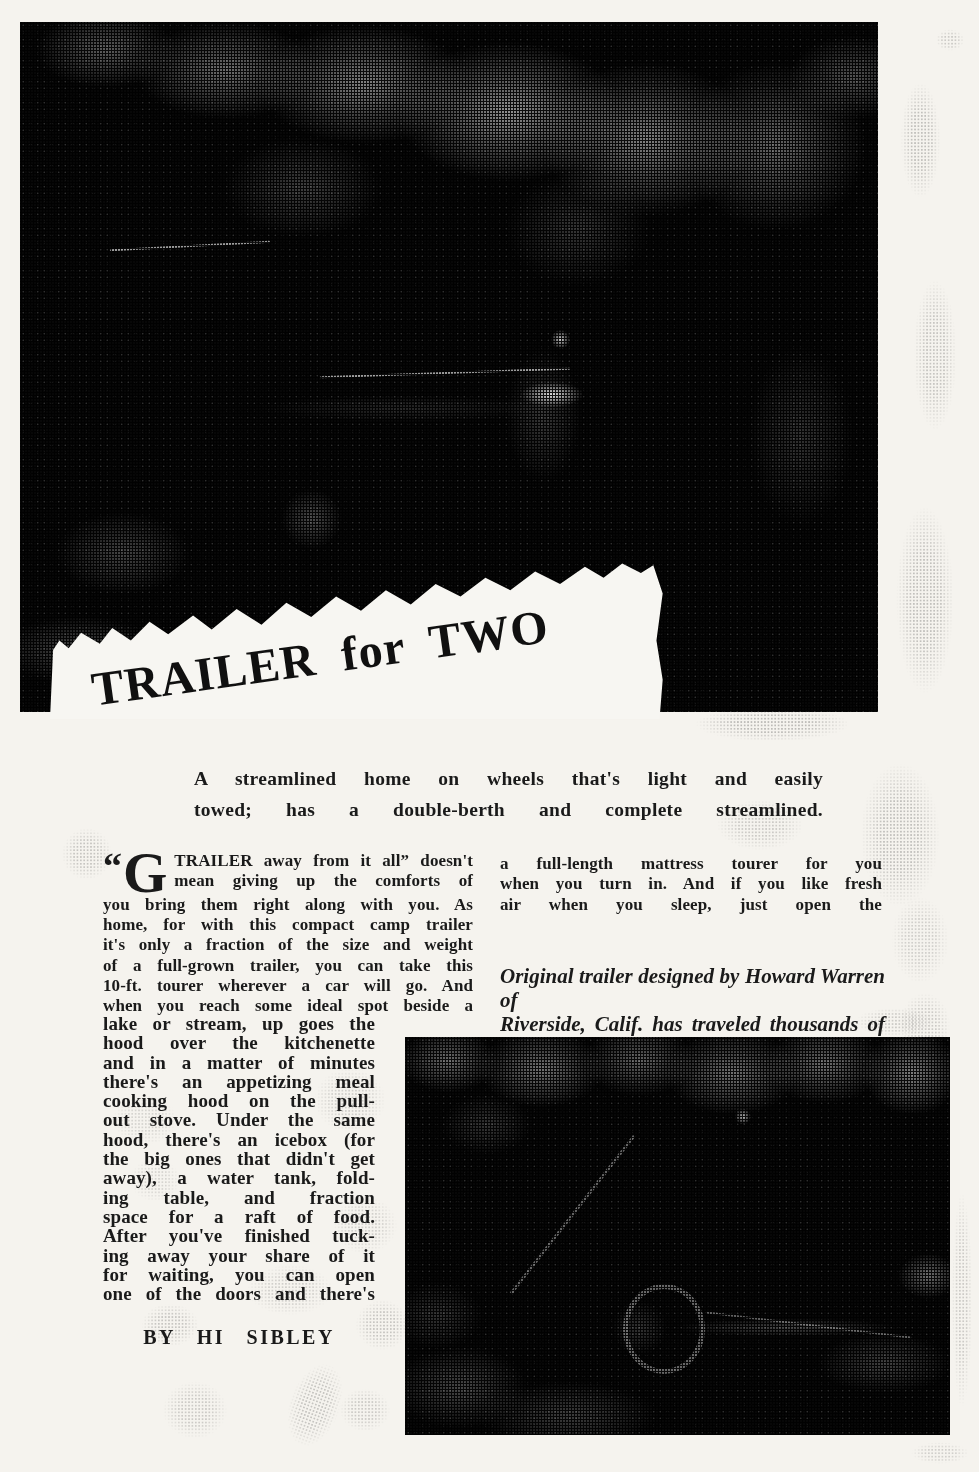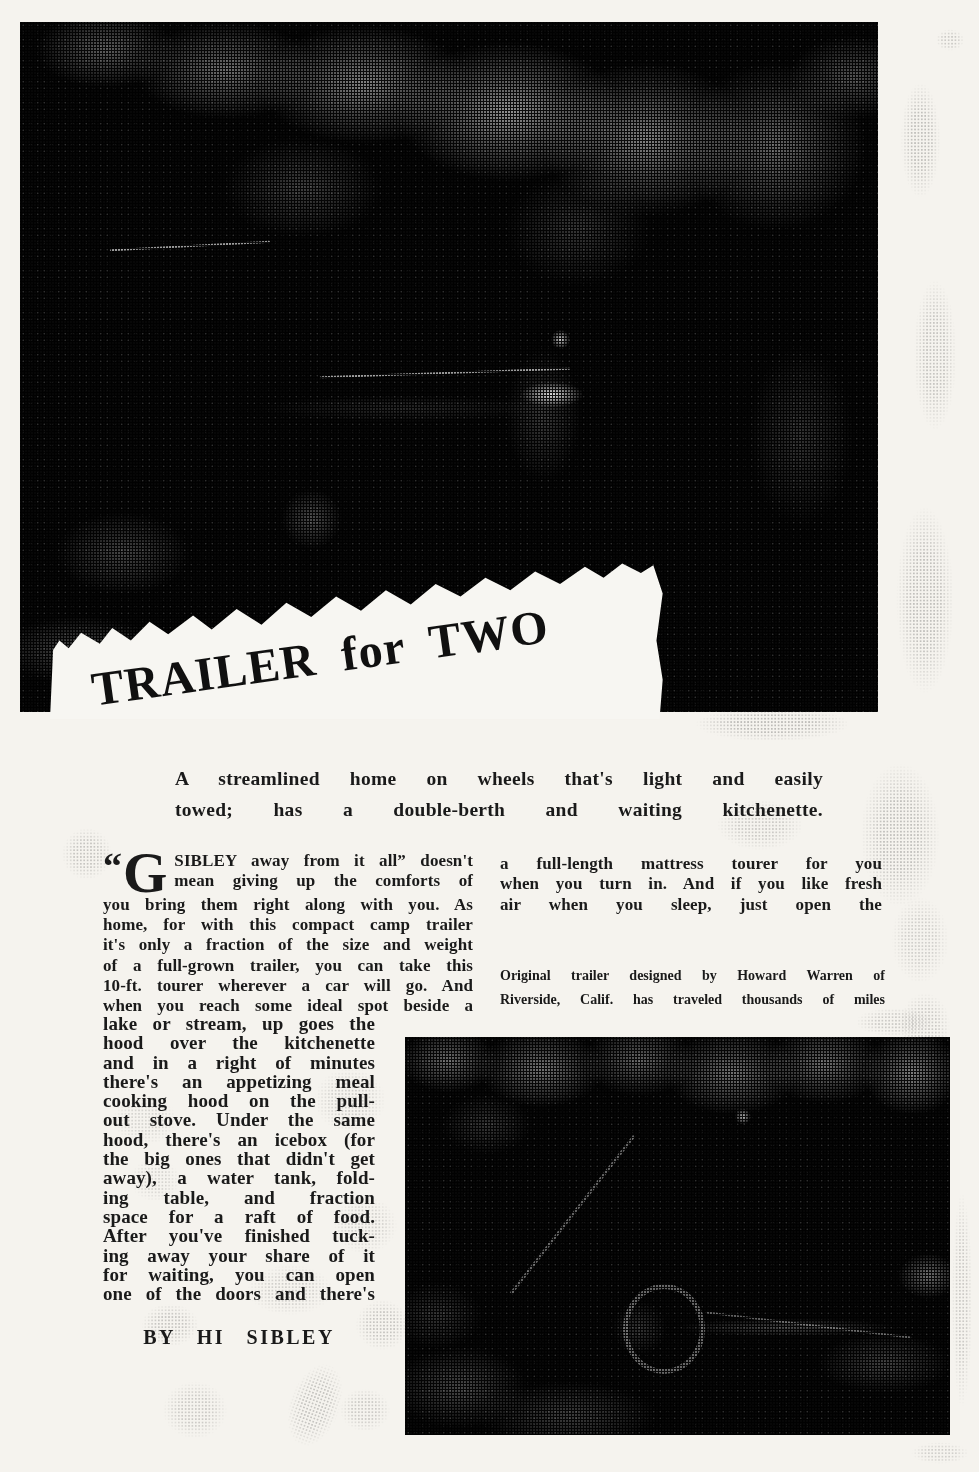--- a/index.html
+++ b/index.html
@@ -78,41 +78,41 @@
   }
   .title{
     position:absolute; left:42px; top:100px; margin:0; white-space:nowrap;
     font-size:48px; font-weight:700; letter-spacing:1px; word-spacing:13px;
     transform:rotate(-8deg); transform-origin:0 50%; color:#101010;
   }
   
   .subtitle{position:absolute; left:175px; top:763px; width:648px;}
   .subline{
     font-size:19.5px; font-weight:700; line-height:31px;
-    text-align:justify; text-align-last:justify; letter-spacing:.3px;
+    text-align:justify; text-align-last:justify; letter-spacing:.3px;margin-left:19px;
   }
   .bl{
     font-size:17px; font-weight:700; line-height:20.2px;
     text-align:justify; text-align-last:justify; letter-spacing:.1px;
   }
   .col{position:absolute;}
   .wide{left:103px; top:851px; width:370px;}
   .narrow{left:103px; top:1014px; width:272px;}
   .narrow .bl{font-size:19px; line-height:19.3px;}
   .rightcol{left:500px; top:854px; width:382px;}
   .rightcol .bl{line-height:20.4px;}
   .bl.end{text-align-last:left;}
   .droprow{display:flex; align-items:flex-start;}
   .oq{font-size:38px; line-height:30px; letter-spacing:-3px; font-weight:700; margin-right:4px;}
   .dc{font-size:57px; line-height:44px; font-weight:700; margin:0 7px 0 0;}
   .dlines{flex:1 1 auto;}
   .caption{position:absolute; left:500px; top:964px; width:385px;}
   .capline{
-    font-size:14px; font-weight:700; line-height:24px;
-    text-align:justify; text-align-last:justify;
+    font-size:21px; font-weight:700; line-height:24px;
+    text-align:justify; text-align-last:justify;font-style:italic;
   }
   .byline{
     position:absolute; left:103px; top:1326px; width:272px; text-align:center;
     font-size:20px; font-weight:700; letter-spacing:2.5px; word-spacing:14px;
   }
   
   .sm{
     position:absolute;
     background-image:radial-gradient(rgba(40,40,40,.5) 1px, transparent 1.2px);
     background-size:3.4px 3.4px;
@@ -130,44 +130,44 @@
     <div class="shine" style="left:300px;top:350px;width:250px;transform:rotate(-2deg);"></div>
     <div class="dots"></div>
   </div>
 
   <div class="torn">
     <h1 class="title">TRAILER for TWO</h1>
   </div>
 
   <div class="subtitle">
     <div class="subline">A streamlined home on wheels that's light and easily</div>
-    <div class="subline">towed; has a double-berth and waiting kitchenette.</div>
+    <div class="subline">towed; has a double-berth and complete streamlined.</div>
   </div>
 
   <div class="col wide">
     <div class="droprow">
       <span class="oq">“</span>
       <span class="dc">G</span>
       <div class="dlines">
-        <div class="bl">SIBLEY away from it all” doesn't</div>
+        <div class="bl">TRAILER away from it all” doesn't</div>
         <div class="bl">mean giving up the comforts of</div>
       </div>
     </div>
     <div class="bl">you bring them right along with you. As</div>
     <div class="bl">home, for with this compact camp trailer</div>
     <div class="bl">it's only a fraction of the size and weight</div>
     <div class="bl">of a full-grown trailer, you can take this</div>
     <div class="bl">10-ft. tourer wherever a car will go. And</div>
     <div class="bl">when you reach some ideal spot beside a</div>
   </div>
 
   <div class="col narrow">
     <div class="bl">lake or stream, up goes the</div>
     <div class="bl">hood over the kitchenette</div>
-    <div class="bl">and in a right of minutes</div>
+    <div class="bl">and in a matter of minutes</div>
     <div class="bl">there's an appetizing meal</div>
     <div class="bl">cooking hood on the pull-</div>
     <div class="bl">out stove. Under the same</div>
     <div class="bl">hood, there's an icebox (for</div>
     <div class="bl">the big ones that didn't get</div>
     <div class="bl">away), a water tank, fold-</div>
     <div class="bl">ing table, and fraction</div>
     <div class="bl">space for a raft of food.</div>
     <div class="bl">After you've finished tuck-</div>
     <div class="bl">ing away your share of it</div>

